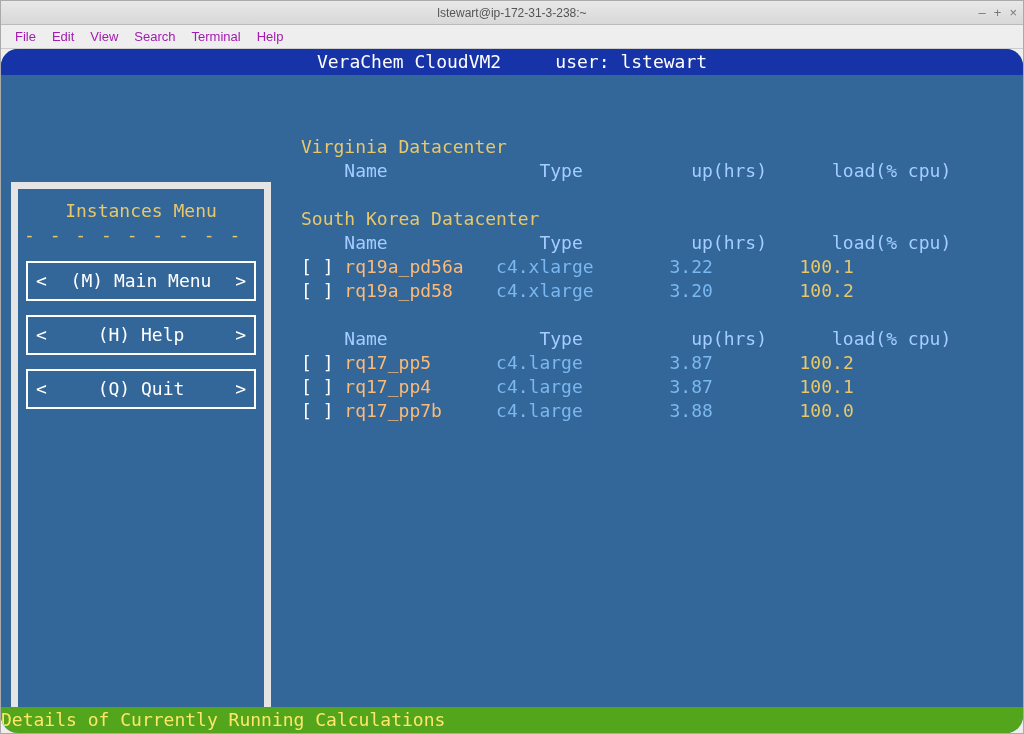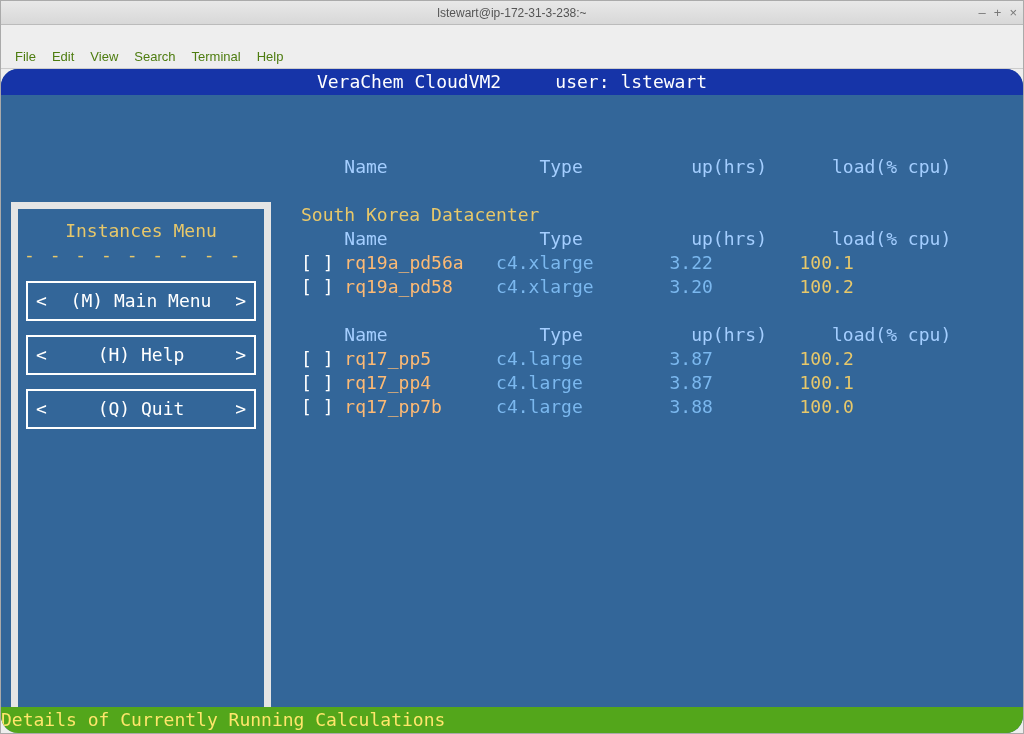--- a/index.html
+++ b/index.html
@@ -40,22 +40,21 @@
   }
   .menubar {
     height: 24px;
     background: #eeeeee;
     border-bottom: 1px solid #ccc;
     display: flex;
     align-items: center;
     padding: 0 8px;
     gap: 4px;
     font-size: 13px;
-    color: #4d7c0f;
-    margin-top: 20px;
+    color: #a21caf;
   }
   .menubar span { padding: 2px 6px; cursor: default; }
   .terminal {
     flex: 1;
     background: #336699;
     font-family: "DejaVu Sans Mono","Menlo","Consolas",monospace;
     font-size: 18px;
     line-height: 24px;
     color: #7bb8ef;
     position: relative;
@@ -185,20 +184,21 @@
         </div>
         <div class="menu-btn">
           <span>&lt;</span>
           <span><span>(Q)</span> <span>Quit</span></span>
           <span>&gt;</span>
         </div>
       </div>
 
       <div class="content" id="dc-content">
 
+      <div class="dc-title">Virginia Datacenter</div>
           <div class="col-headers">    Name              Type          up(hrs)      load(% cpu)</div>
           <div class="spacer"></div>
           <div class="dc-title">South Korea Datacenter</div>
           <div class="col-headers">    Name              Type          up(hrs)      load(% cpu)</div>
           <div class="row"><span class="checkbox">[ ]</span> <span class="name">rq19a_pd56a   </span><span class="type">c4.xlarge     </span><span class="up">  3.22</span>        <span class="load">100.1</span></div>
           <div class="row"><span class="checkbox">[ ]</span> <span class="name">rq19a_pd58    </span><span class="type">c4.xlarge     </span><span class="up">  3.20</span>        <span class="load">100.2</span></div>
           <div class="spacer"></div>
           <div class="col-headers">    Name              Type          up(hrs)      load(% cpu)</div>
           <div class="row"><span class="checkbox">[ ]</span> <span class="name">rq17_pp5      </span><span class="type">c4.large      </span><span class="up">  3.87</span>        <span class="load">100.2</span></div>
           <div class="row"><span class="checkbox">[ ]</span> <span class="name">rq17_pp4      </span><span class="type">c4.large      </span><span class="up">  3.87</span>        <span class="load">100.1</span></div>

